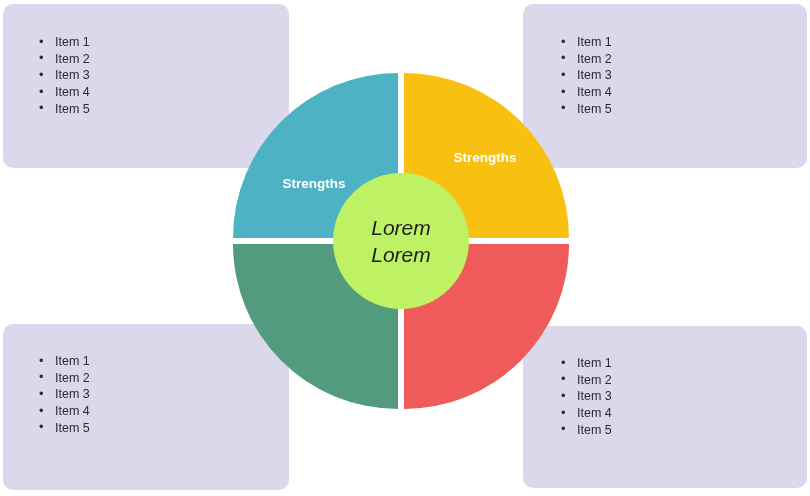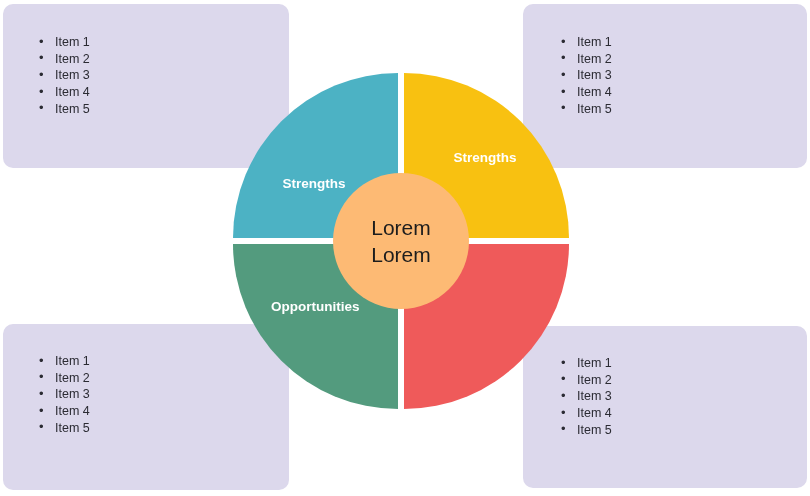--- a/index.html
+++ b/index.html
@@ -90,26 +90,27 @@
   .q-br { left: 171px; top: 171px; }
   .q-br .disc { left: -165px; top: -165px; background: #ef5a5a; }
 
   
   #hub {
     position: absolute;
     left: 100px;
     top: 100px;
     width: 136px;
     height: 136px;
-    background: #fdba74;
+    background: #bef264;
     border-radius: 50%;
     display: flex;
     align-items: center;
     justify-content: center;
     text-align: center;
+    font-style: italic;
   }
   #hub-text {
     font-size: 21px;
     line-height: 27px;
     color: #1d1d1d;
     width: 110px;
   }
 
   
   .seg-label {
@@ -181,21 +182,20 @@
     </div>
     <div class="quadrant q-bl">
       <div class="disc"></div>
     </div>
     <div class="quadrant q-br">
       <div class="disc"></div>
     </div>
 
     <div class="seg-label lbl-strengths">Strengths</div>
     <div class="seg-label lbl-weaknesses">Strengths</div>
-    <div class="seg-label lbl-opportunities">Opportunities</div>
 
     <div id="hub">
       <div id="hub-text">
         <span>Lorem</span><br>
         <span>Lorem</span>
       </div>
     </div>
 
   </div>
 

